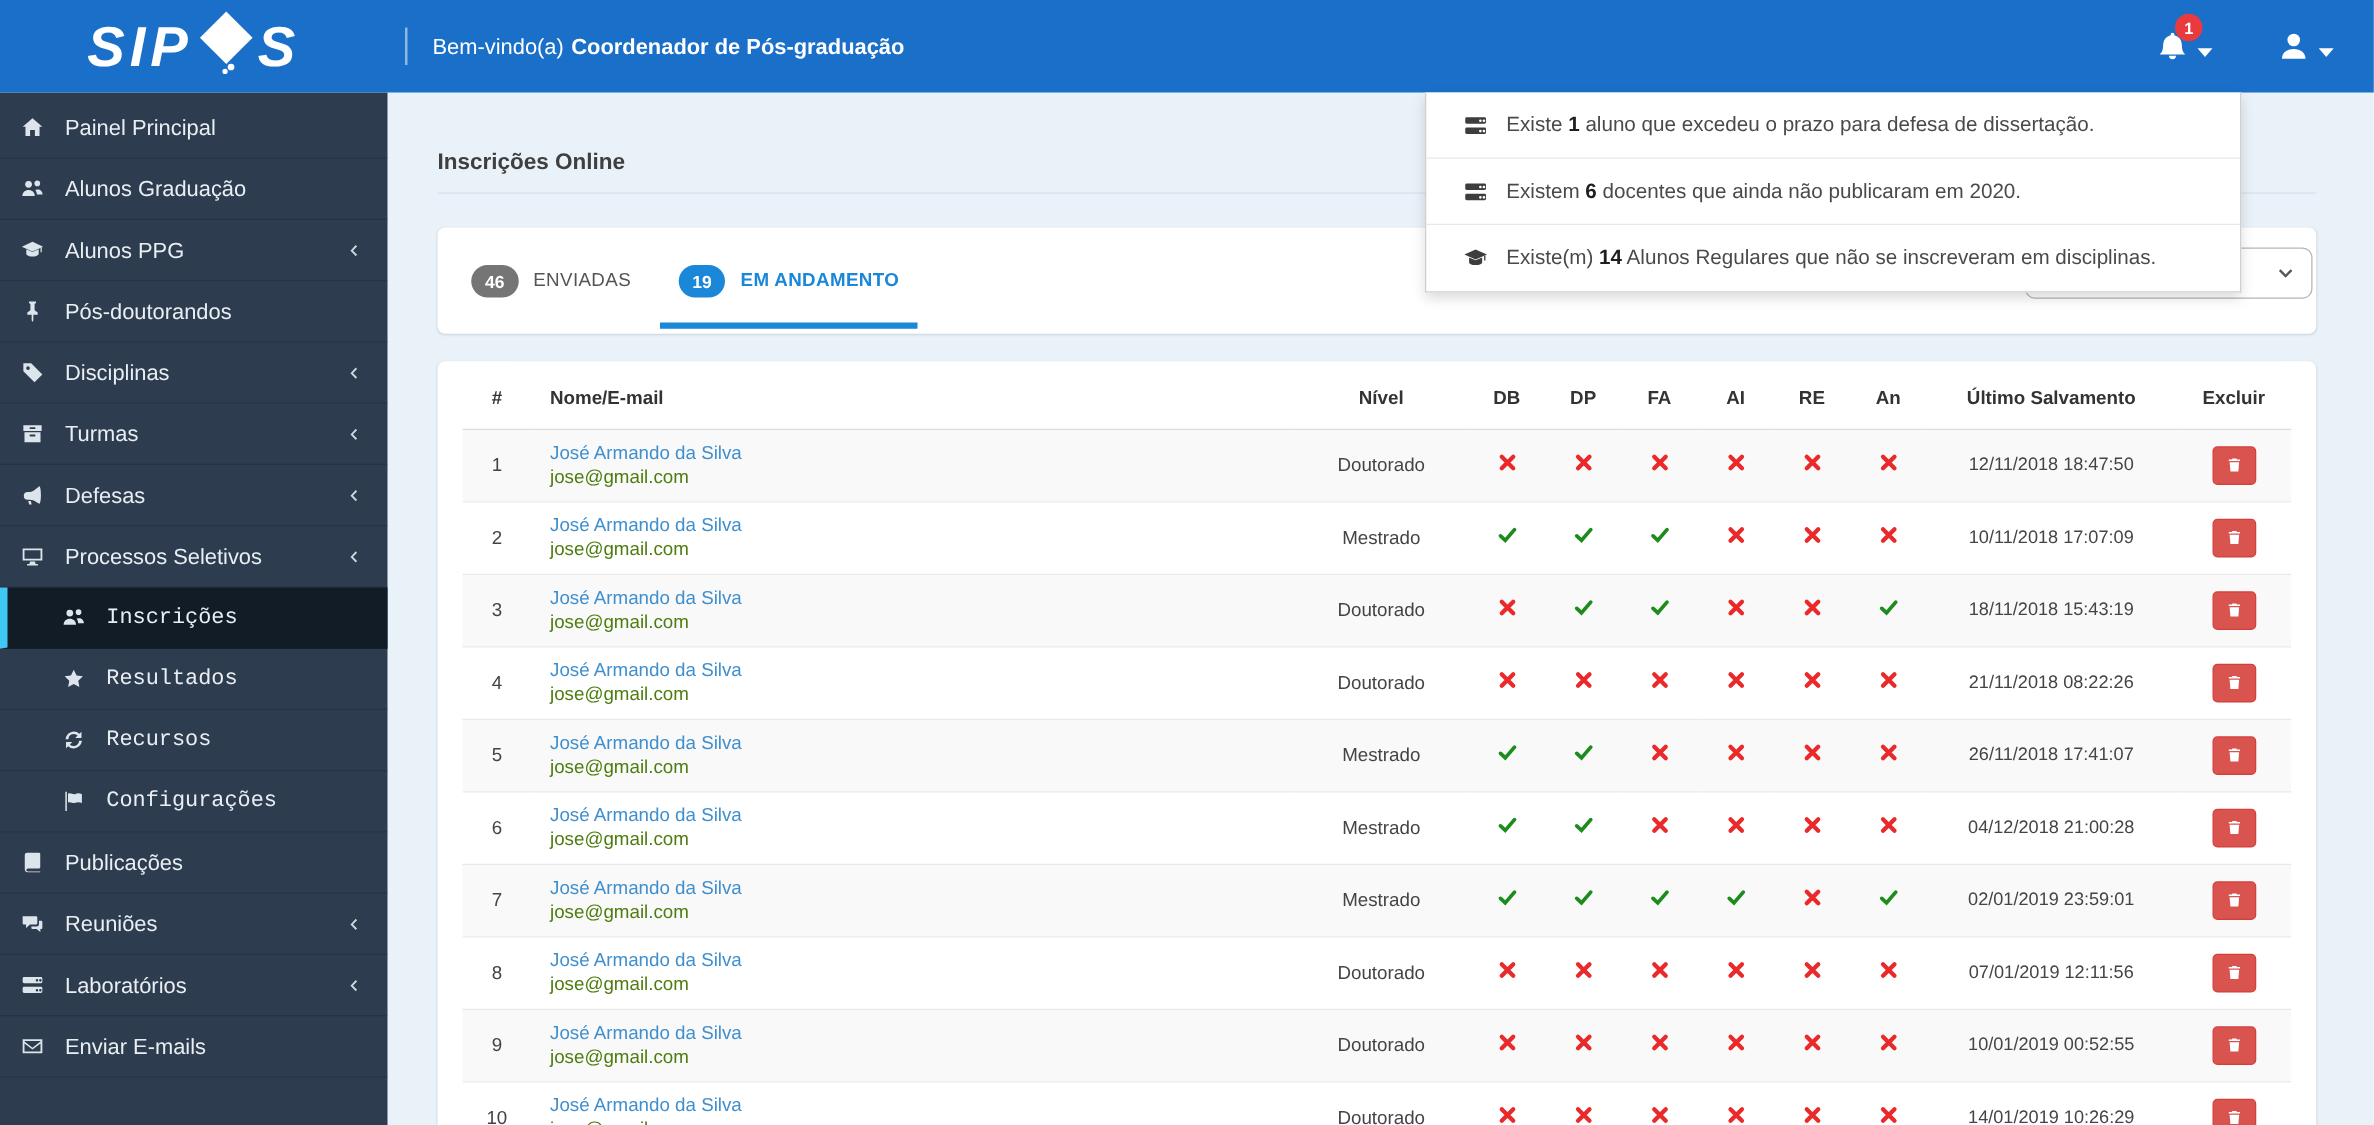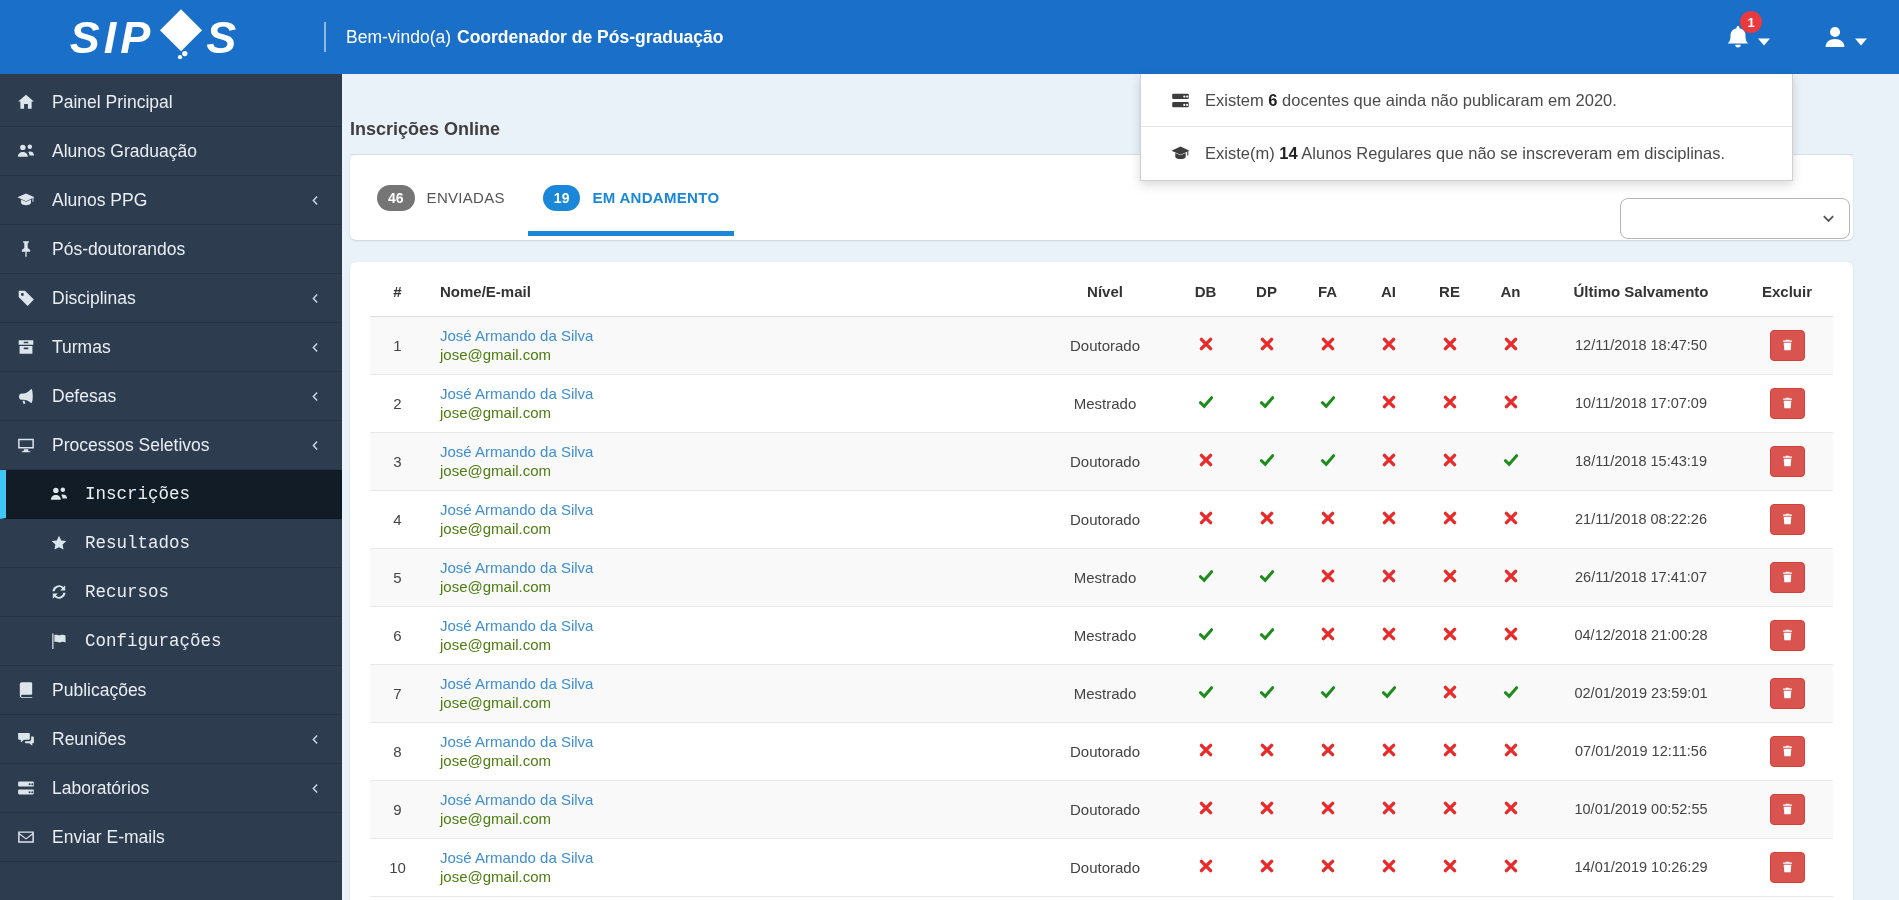--- a/index.html
+++ b/index.html
@@ -40,41 +40,41 @@
   .n-icon { color:#3d3d3d; flex:none; }
   .n-icon svg { width:19px; height:19px; fill:currentColor; }
 
   
   .ghost-select { position:absolute; top:198px; left:1620px; width:230px; height:41px;
     background:#fff; border:1px solid #b5b5b5; border-radius:8px; z-index:30;
     display:flex; align-items:center; justify-content:flex-end; padding-right:13px; cursor:pointer; }
   .sel-chev svg { width:15px; height:15px; stroke:#555; }
 
   
-  .sidebar { position:absolute; top:74px; left:0; width:342px; bottom:0;
+  .sidebar { position:absolute; top:74px; left:0; width:310px; bottom:0;
     background:#2d3c4e; padding-top:4px; z-index:20; }
   .side-item { height:49px; display:flex; align-items:center; padding:0 20px 0 15px;
     color:#e9eef3; font-size:17.5px; border-bottom:1px solid rgba(0,0,0,.13);
     cursor:pointer; white-space:nowrap; }
   .s-icon { width:22px; display:flex; justify-content:center; margin-right:15px;
     color:#dde5ec; flex:none; }
   .s-icon svg { width:18px; height:18px; fill:currentColor; }
   .s-label { flex:1; overflow:hidden; }
   .s-chevron { color:#cfd8e0; flex:none; }
   .s-chevron svg { width:13px; height:13px; fill:none; stroke:currentColor; stroke-width:1.8; }
   .side-item.submenu { padding-left:48px;font-family:Liberation Mono, monospace; }
   .side-item.active { background:#121c27; border-left:6px solid #3fc7f5; padding-left:42px; }
 
   
   .main { position:absolute; left:310px; top:74px; right:0; bottom:0;
     padding:0 46px 0 40px; overflow:hidden; }
   .page-title { margin:45px 0 0; font-size:18px; font-weight:bold; color:#3f3f3f;
     padding-bottom:14px; border-bottom:1px solid #d7e0ea; }
 
-  .tabs-card { background:#fff; border-radius:6px; height:85px;
+  .tabs-card { margin-top:27px; background:#fff; border-radius:6px; height:85px;
     box-shadow:0 1px 2px rgba(0,0,0,.12); display:flex; align-items:stretch;
     padding-left:12px; position:relative; }
   .tab { display:flex; align-items:center; gap:12px; padding:0 15px; position:relative;
     cursor:pointer; }
   .tab + .tab { margin-left:8px; }
   .t-badge { background:#757575; color:#fff; border-radius:16px; font-size:14px;
     font-weight:bold; padding:6px 11px; line-height:1; }
   .t-label { font-size:15px; color:#555; letter-spacing:.3px; }
   .tab.active .t-badge { background:#1a87d8; }
   .tab.active .t-label { color:#1a87d8; font-weight:bold; }
@@ -859,20 +859,28 @@
     </span>
 </div>
 
 <div class="notif-panel" id="notif-panel">
     <div class="notif-item">
     <span class="n-icon">
         <svg viewBox="0 0 16 16">
           <path fill-rule="evenodd" d="M2 2.3h12a1 1 0 0 1 1 1v2.4a1 1 0 0 1-1 1H2a1 1 0 0 1-1-1V3.3a1 1 0 0 1 1-1zm9.2 1.5a.9.9 0 1 0 0 1.8.9.9 0 0 0 0-1.8zm2.4 0a.9.9 0 1 0 0 1.8.9.9 0 0 0 0-1.8zM2 9.3h12a1 1 0 0 1 1 1v2.4a1 1 0 0 1-1 1H2a1 1 0 0 1-1-1v-2.4a1 1 0 0 1 1-1zm9.2 1.5a.9.9 0 1 0 0 1.8.9.9 0 0 0 0-1.8zm2.4 0a.9.9 0 1 0 0 1.8.9.9 0 0 0 0-1.8z"></path>
         </svg>
       </span>
+    <span class="n-text"><span class="n-pre">Existe </span><b class="n-bold">1</b><span class="n-post"> aluno que excedeu o prazo para defesa de dissertação.</span></span>
+  </div>
+    <div class="notif-item">
+    <span class="n-icon">
+        <svg viewBox="0 0 16 16">
+          <path fill-rule="evenodd" d="M2 2.3h12a1 1 0 0 1 1 1v2.4a1 1 0 0 1-1 1H2a1 1 0 0 1-1-1V3.3a1 1 0 0 1 1-1zm9.2 1.5a.9.9 0 1 0 0 1.8.9.9 0 0 0 0-1.8zm2.4 0a.9.9 0 1 0 0 1.8.9.9 0 0 0 0-1.8zM2 9.3h12a1 1 0 0 1 1 1v2.4a1 1 0 0 1-1 1H2a1 1 0 0 1-1-1v-2.4a1 1 0 0 1 1-1zm9.2 1.5a.9.9 0 1 0 0 1.8.9.9 0 0 0 0-1.8zm2.4 0a.9.9 0 1 0 0 1.8.9.9 0 0 0 0-1.8z"></path>
+        </svg>
+      </span>
     <span class="n-text"><span class="n-pre">Existem </span><b class="n-bold">6</b><span class="n-post"> docentes que ainda não publicaram em 2020.</span></span>
   </div>
     <div class="notif-item">
     <span class="n-icon">
         <svg viewBox="0 0 16 16">
           <path d="M8 2.2 15.6 5.6 8 9 .4 5.6z"></path>
           <path d="M3.6 7.5v3.2c0 1.1 2 2 4.4 2s4.4-.9 4.4-2V7.5L8 9.5z"></path>
           <path d="M14.6 6v3.6h-.9V6.4z"></path>
         </svg>
       </span>

